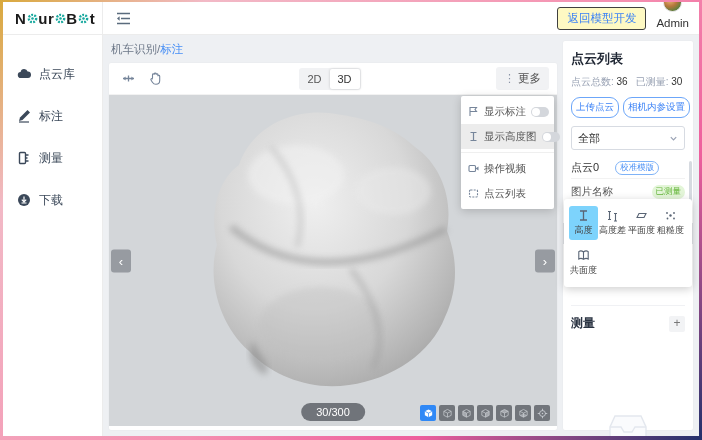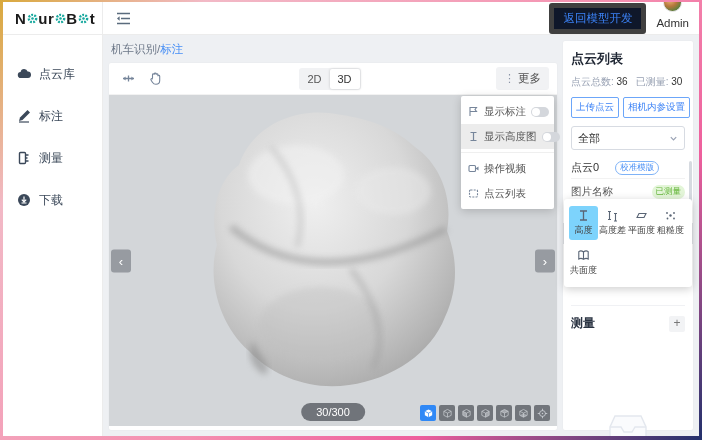--- a/index.html
+++ b/index.html
@@ -15,21 +15,21 @@
   .gear { width:11px; height:11px; margin:0 0.5px; }
   .side-menu { padding-top:22px; display:flex; flex-direction:column; gap:8px; }
   .side-item { display:flex; align-items:center; gap:8px; height:34px; padding-left:14px; font-size:12px; color:#3b4859; cursor:pointer; }
   .side-item .icn { width:14px; height:14px; color:#3b4859; flex:none; }
 
   
   .main { flex:1; display:flex; flex-direction:column; min-width:0; }
   .topbar { height:33px; background:#fff; border-bottom:1px solid #ececec; display:flex; align-items:center; padding:0 10px 0 13px; }
   .fold-icn { width:15px; height:13px; color:#5a6b7d; cursor:pointer; }
   .topbar-right { margin-left:auto; display:flex; align-items:center; gap:10px; }
-  .back-btn { border:5px solid #404040; color:#3b82f6; background:#0f172a; border-radius:3px; font-size:11.5px; padding:3px 9px; cursor:pointer; font-family:inherit; }
+  .back-btn { border:1px solid #404040; color:#3b82f6; background:#fef9c3; border-radius:3px; font-size:11.5px; padding:3px 9px; cursor:pointer; font-family:inherit; }
   .user { display:flex; align-items:center; gap:5px; cursor:pointer;flex-direction:column; }
   .avatar { width:19px; height:19px; border-radius:50%; background:radial-gradient(circle at 35% 30%,#f2c27d 0%,#b5773c 45%,#5f7e3c 75%,#3c4d28 100%); border:1px solid #e0e0e0; }
   .user-name { font-size:11.5px; color:#333; }
   .caret { font-size:8px; color:#555; }
 
   .content { flex:1; background:#eef0f3; padding:6px; display:flex; gap:6px; min-height:0; }
   .left-col { flex:1; display:flex; flex-direction:column; min-width:0; }
   .breadcrumb { font-size:11.5px; margin:1px 0 6px 2px; }
   .crumb-parent { color:#6b7687; }
   .crumb-sep { color:#6b7687; }
@@ -69,21 +69,21 @@
   .toggle { width:18px; height:10px; border-radius:5px; background:#d4d7dc; position:relative; flex:none; cursor:pointer; }
   .toggle::after { content:""; position:absolute; left:1px; top:1px; width:8px; height:8px; border-radius:50%; background:#fff; }
   .dd-divider { height:1px; background:#efefef; margin:3px 0; }
 
   
   .panel { width:130px; background:#fff; border-radius:2px; position:relative; padding:9px 8px; font-size:11px; box-shadow:0 0 2px rgba(0,0,0,0.05); }
   .panel-title { font-size:13px; font-weight:bold; color:#1f2633; margin-bottom:7px; }
   .stats { display:flex; gap:8px; font-size:10px; margin-bottom:8px; white-space:nowrap; }
   .stat-label { color:#98a1b3; } .stat-value { color:#333; }
   .btn-row { display:flex; gap:4px; margin-bottom:8px; }
-  .outline-btn { border:1px solid #6ca6f9; color:#3b82f6; background:#fff; border-radius:2px; font-size:9.5px; padding:3px 4px; cursor:pointer; white-space:nowrap; font-family:inherit; }
+  .outline-btn { border:1px solid #6ca6f9; color:#3b82f6; background:#fff; border-radius:9px; font-size:9.5px; padding:3px 4px; cursor:pointer; white-space:nowrap; font-family:inherit; }
   .select { height:24px; border:1px solid #d7dbe2; border-radius:3px; display:flex; align-items:center; justify-content:space-between; padding:0 6px; margin-bottom:7px; cursor:pointer; }
   .select-value { font-size:11px; color:#333; }
   .chev { width:9px; height:9px; color:#98a1b3; }
 
   .cloud-row { display:flex; align-items:center; gap:16px; height:22px; border-bottom:1px solid #f2f2f2; margin-bottom:2px; }
   .cloud-name { font-size:11px; color:#333; }
   .tpl-badge { border:1px solid #7fb3f7; color:#4a90f5; font-size:8.5px; border-radius:8px; padding:0px 4px; white-space:nowrap; }
 
   .img-row { display:flex; align-items:center; justify-content:space-between; height:21px; }
   .img-name { font-size:10.5px; color:#555; white-space:nowrap; }

